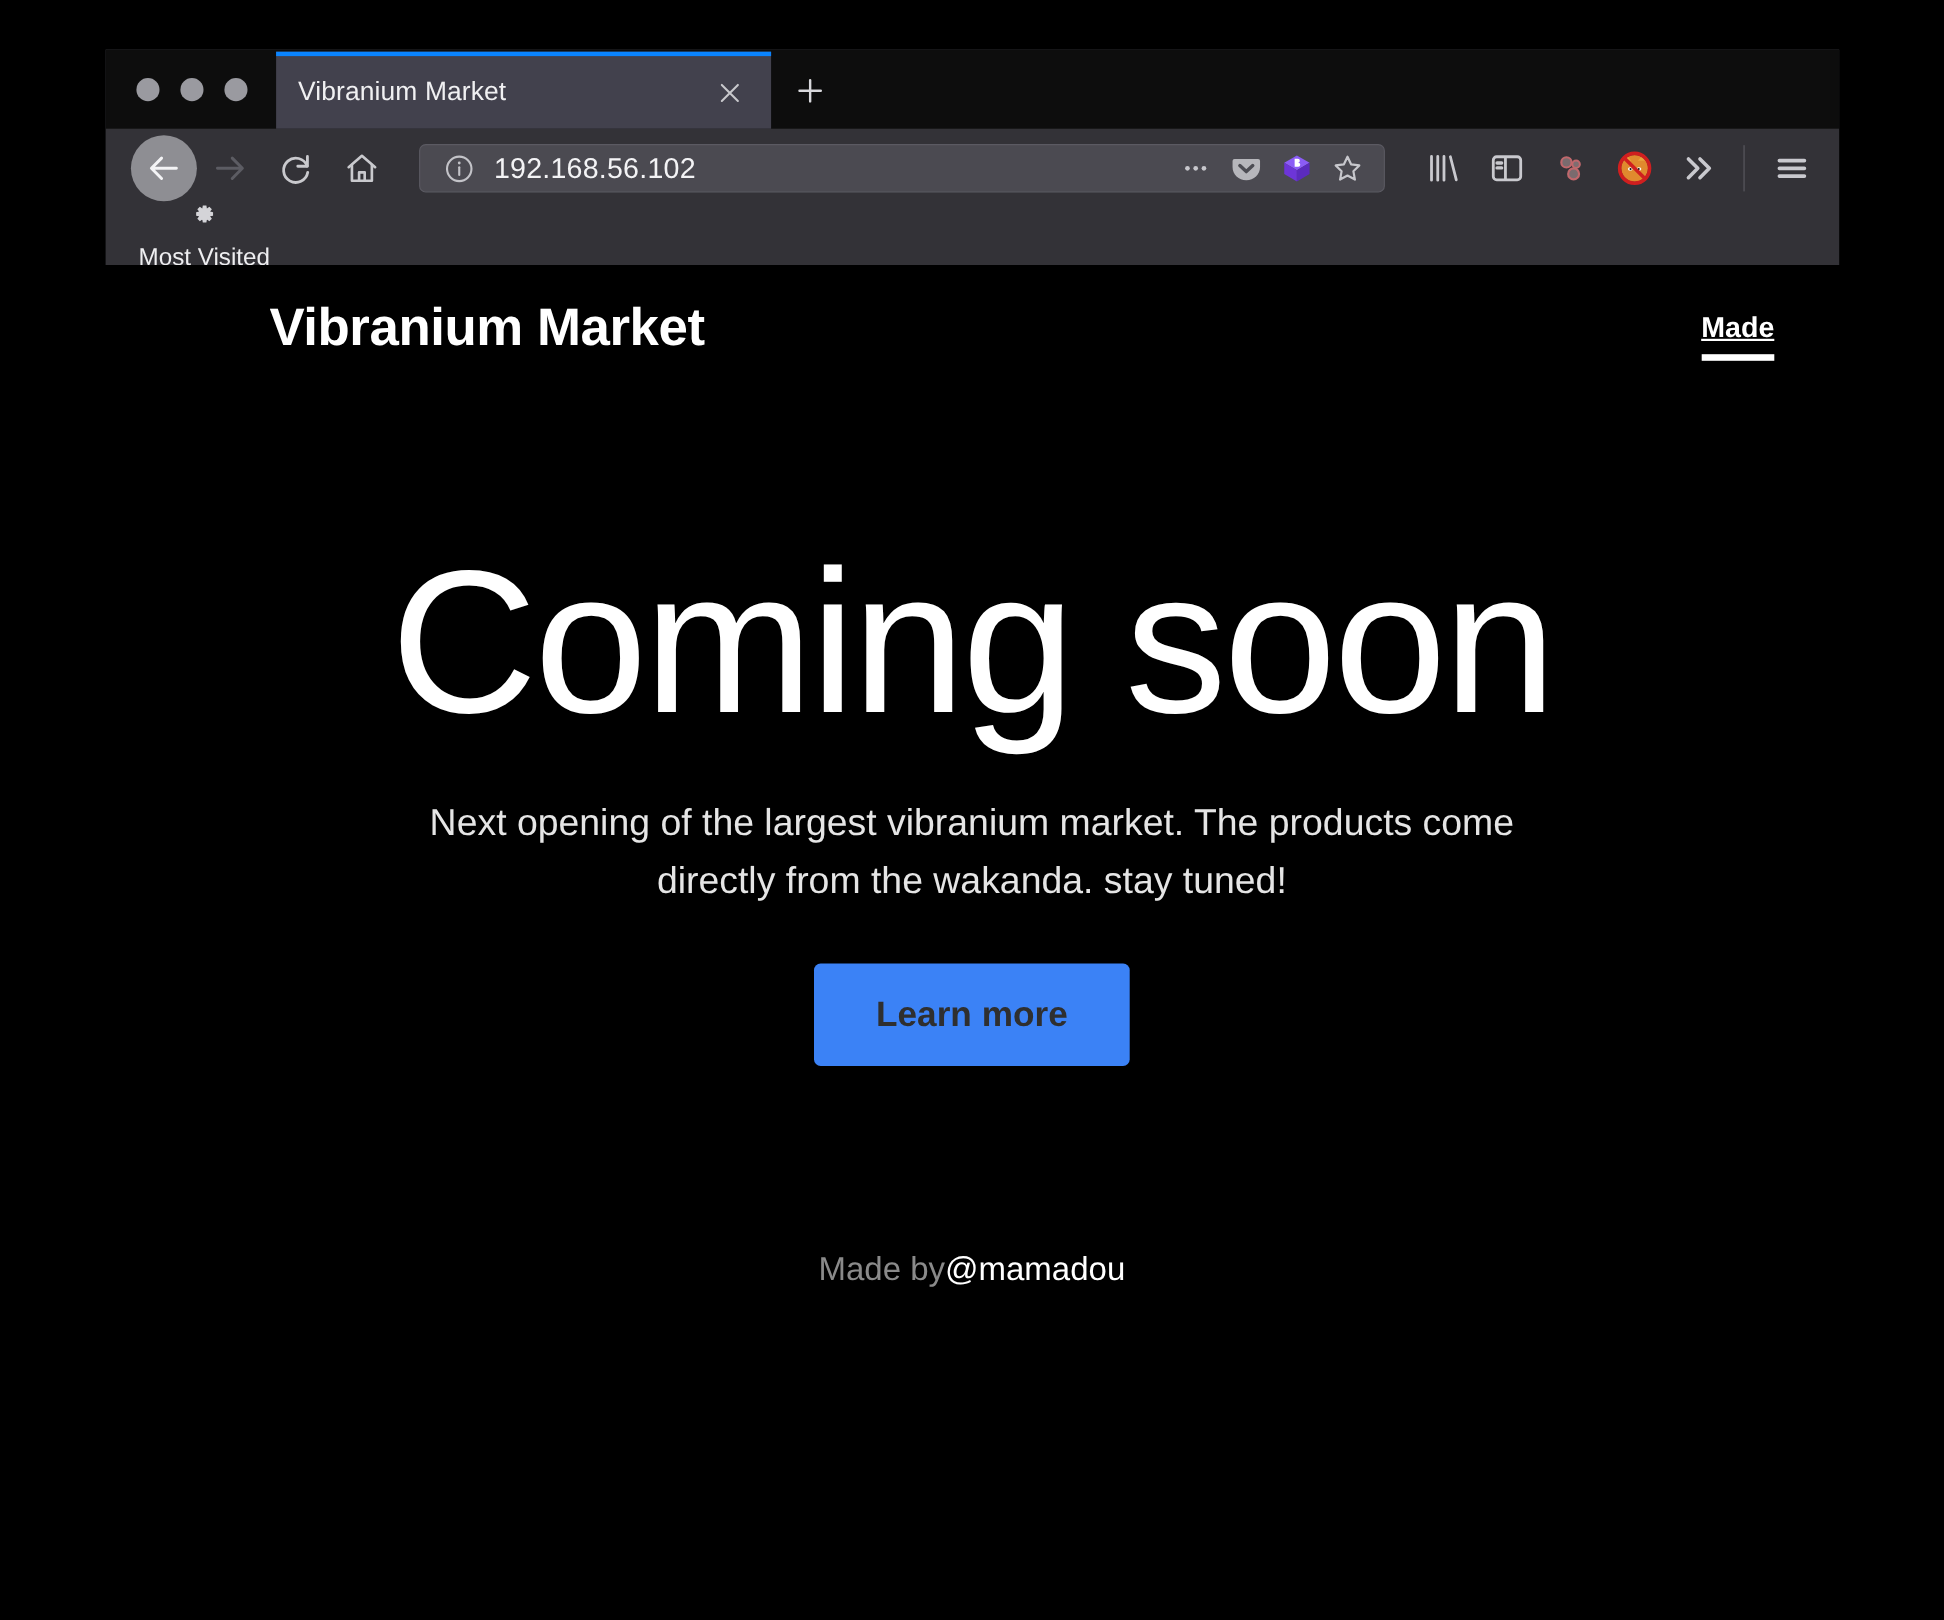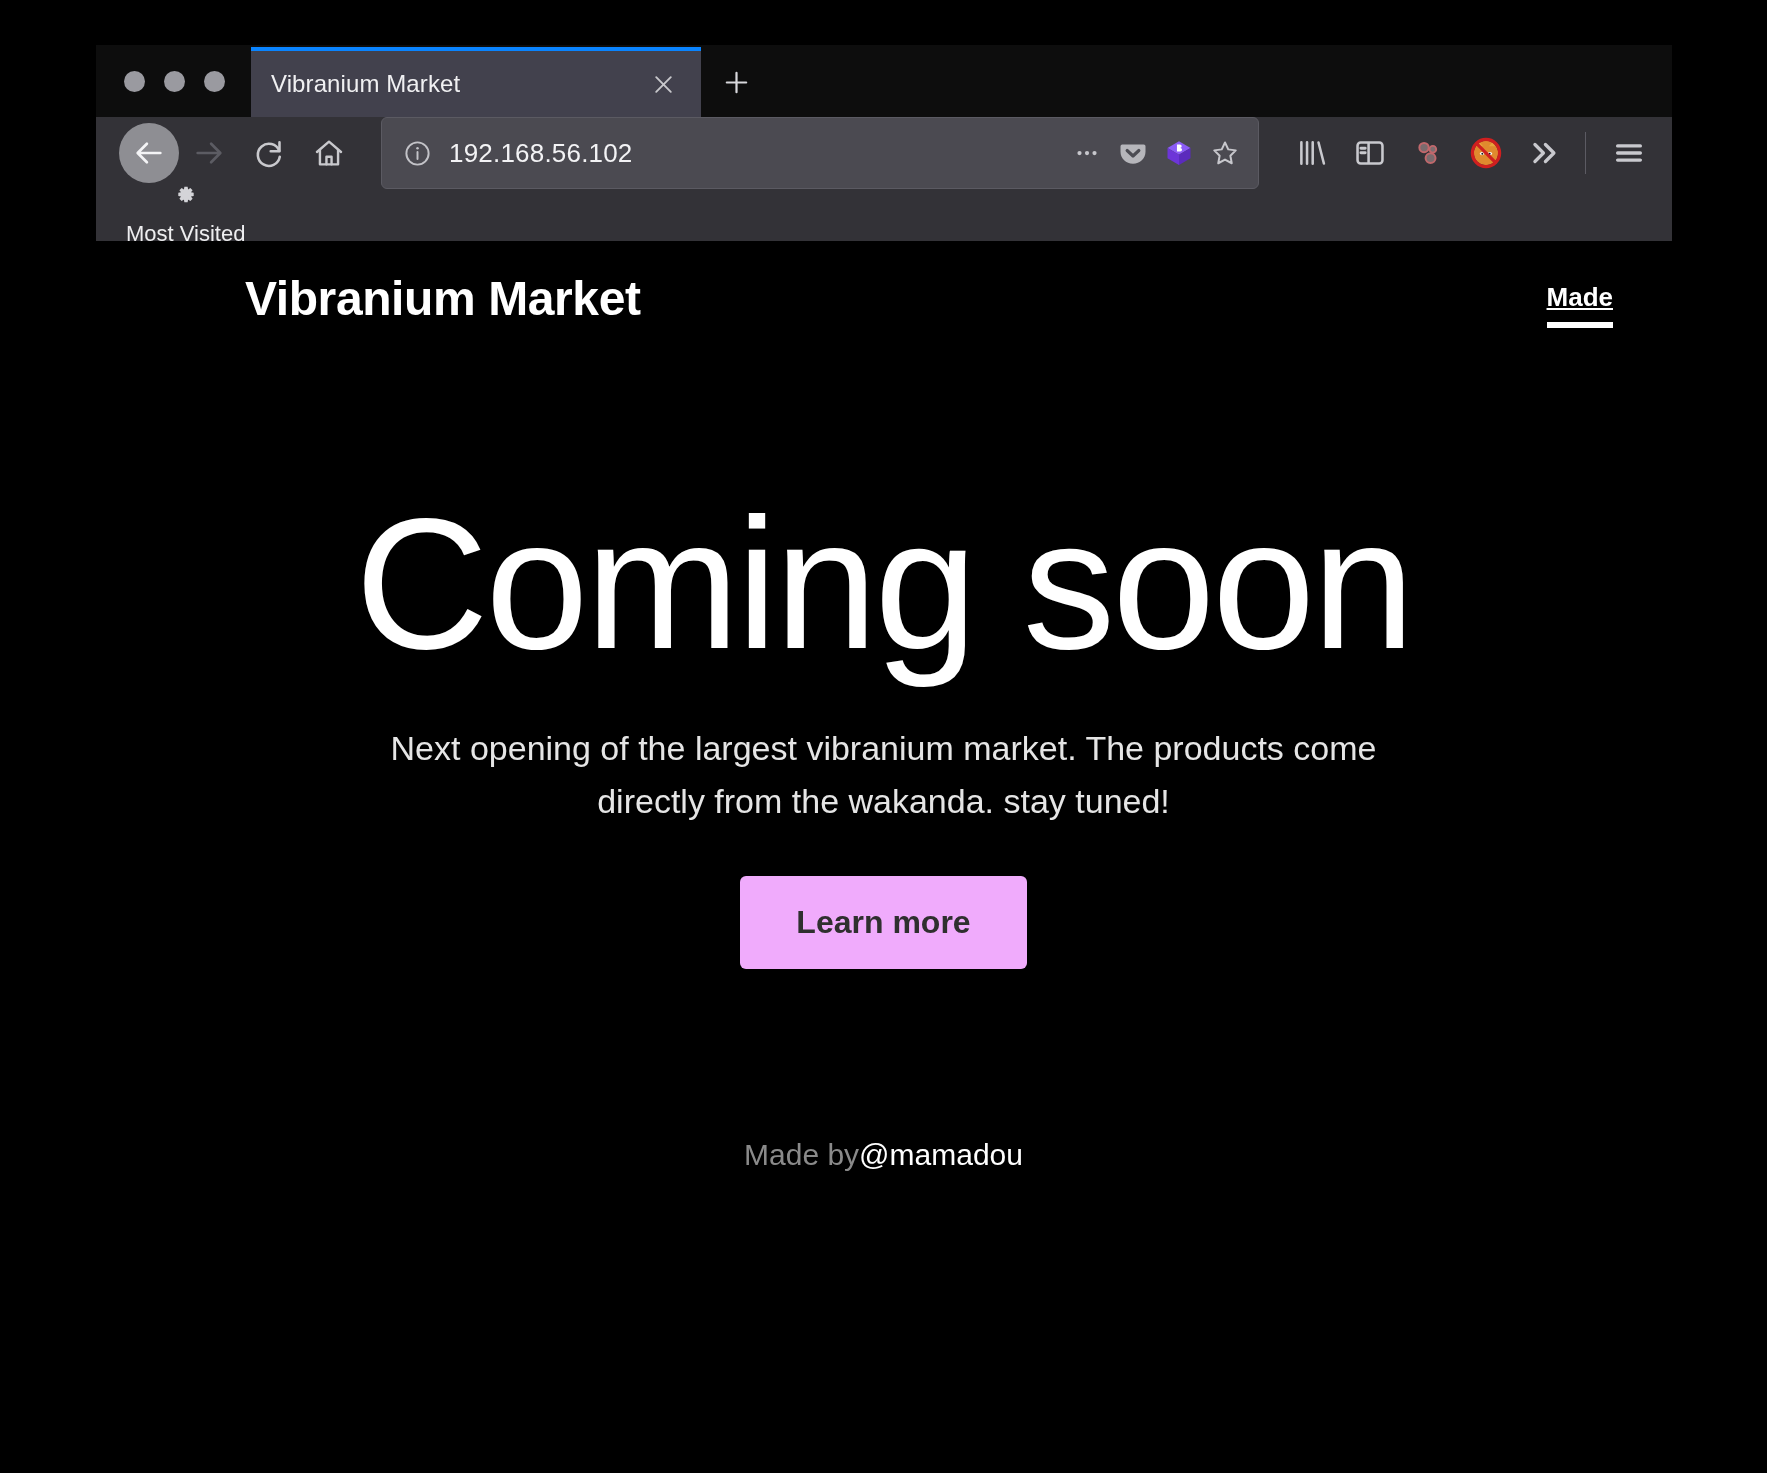--- a/index.html
+++ b/index.html
@@ -120,21 +120,21 @@
     color: #c9c9cd;
     flex: none;
   }
   .nav-btn svg { width: 34px; height: 34px; display: block; }
   .nav-btn.back { background: #8e8e93; color: #f4f4f6; margin-left: 9px; }
   .nav-btn.forward { color: #5c5c63; }
 
   
   .urlbar {
     flex: 1;
-    height: 72px;
+    height: 44px;
     margin: 0 24px 0 22px;
     background: #4b4a51;
     border: 1px solid #5b5a62;
     border-radius: 6px;
     display: flex;
     align-items: center;
     padding: 0 10px 0 18px;
     min-width: 0;
   }
   .url-info-icon {
@@ -270,21 +270,21 @@
     color: #e5e5e5;
     font-size: 34px;
     line-height: 1.58;
     max-width: 1010px;
     margin: 43px auto 0 auto;
     font-weight: normal;
   }
   .hero-cta {
     display: inline-block;
     margin-top: 47px;
-    background: #f0abfc;
+    background: #3b82f6;
     color: #2f2f2f;
     font-size: 32px;
     font-weight: bold;
     padding: 28px 56px;
     border: none;
     border-radius: 6px;
     font-family: "Liberation Sans", sans-serif;
     line-height: 1.15;
   }
 

